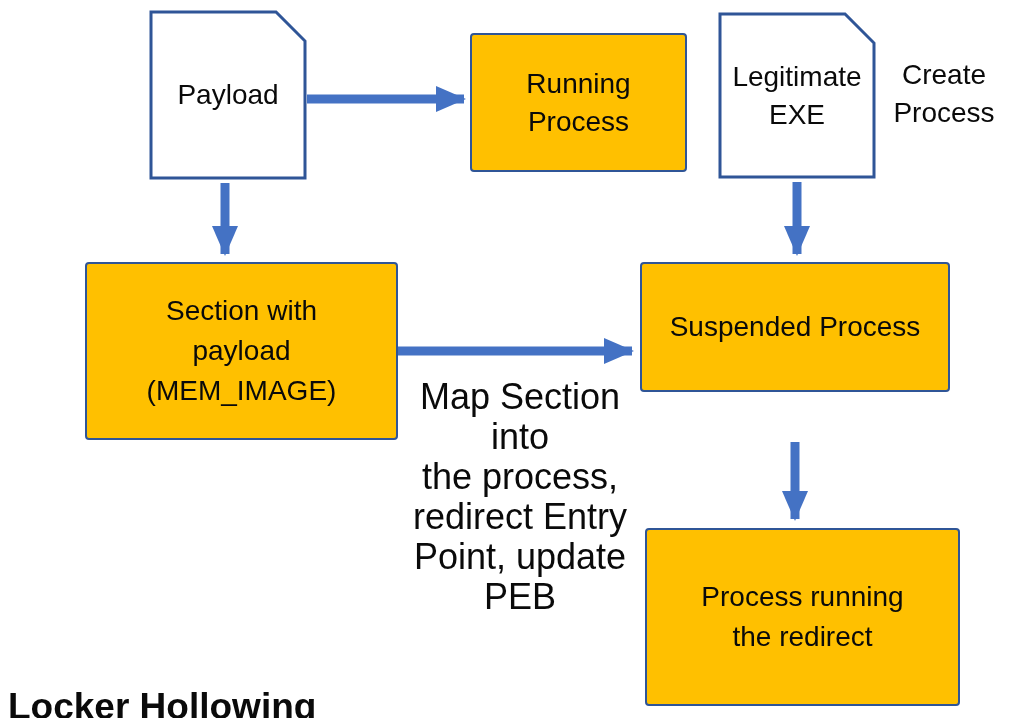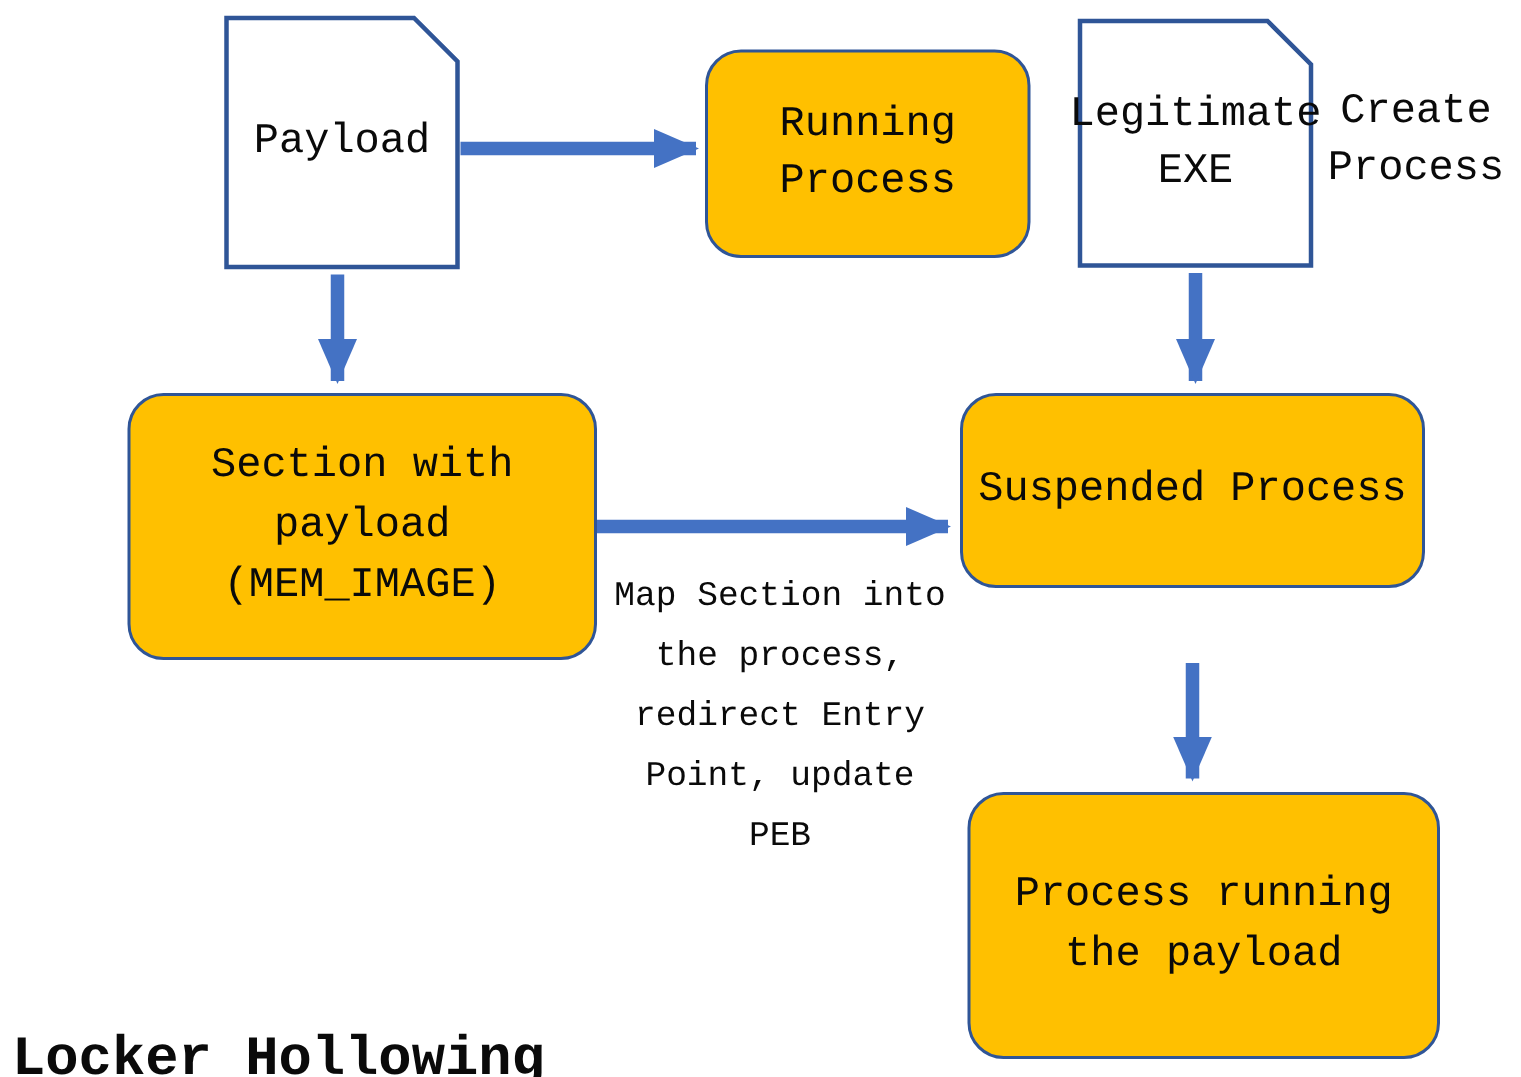--- a/index.html
+++ b/index.html
@@ -6,53 +6,53 @@
     --node-fill:#FFC000;
     --node-border:#2F5597;
     --arrow:#4472C4;
     --text:#0a0a0a;
   }
   html,body{margin:0;padding:0;background:#fff;}
   #canvas{
     position:relative;
     width:1014px;height:718px;
     background:#ffffff;
-    font-family:Liberation Mono, monospace;
+    font-family:Liberation Sans, sans-serif;
     color:var(--text);
     overflow:hidden;
   }
   #arrow-layer{position:absolute;left:0;top:0;z-index:1;}
   .arrow-line{stroke:var(--arrow);stroke-width:9;fill:none;}
   .arrow-head{fill:var(--arrow);}
   .node{
     position:absolute;z-index:2;
     box-sizing:border-box;
     display:flex;align-items:center;justify-content:center;
     text-align:center;
     font-size:28px;line-height:40px;
     white-space:pre-line;
   }
   .rounded{
     background:var(--node-fill);
     border:2.5px solid var(--node-border);
-    border-radius:24px;
+    border-radius:4px;
   }
   .doc{background:transparent;}
   .doc svg{position:absolute;left:0;top:0;}
   .doc .doc-outline{fill:#ffffff;stroke:var(--node-border);stroke-width:3;stroke-linejoin:miter;}
   .doc-label{position:relative;z-index:2;}
   .edge-label{
     position:absolute;z-index:3;
     text-align:center;
     font-size:28px;
     white-space:pre-line;
   }
   #lbl-duplicate{left:300px;top:113px;width:185px;line-height:38px;}
   #lbl-create{left:869px;top:56px;width:150px;line-height:38px;}
-  #lbl-map{left:392px;top:377px;width:256px;line-height:40px;font-size:23px;}
+  #lbl-map{left:392px;top:377px;width:256px;line-height:40px;font-size:36px;}
   #diagram-title{
     position:absolute;left:8px;top:660px;z-index:3;
     font-size:37px;font-weight:bold;color:var(--text);
     white-space:nowrap;
     margin-top:26px;
   }
   
   #node-payload{left:149px;top:10px;width:158px;height:170px;}
   #node-running{left:470px;top:33px;width:217px;height:139px;line-height:38px;}
   #node-legit{left:718px;top:12px;width:158px;height:167px;line-height:38px;}
@@ -103,21 +103,21 @@
 payload
 (MEM_IMAGE)</span>
   </div>
 
   <div class="node rounded" id="node-suspended">
     <span>Suspended Process</span>
   </div>
 
   <div class="node rounded" id="node-procrun">
     <span>Process running
-the payload</span>
+the redirect</span>
   </div>
 
 
   <div class="edge-label" id="lbl-create">Create
 Process</div>
 
   <div class="edge-label" id="lbl-map">Map Section into
 the process,
 redirect Entry
 Point, update

